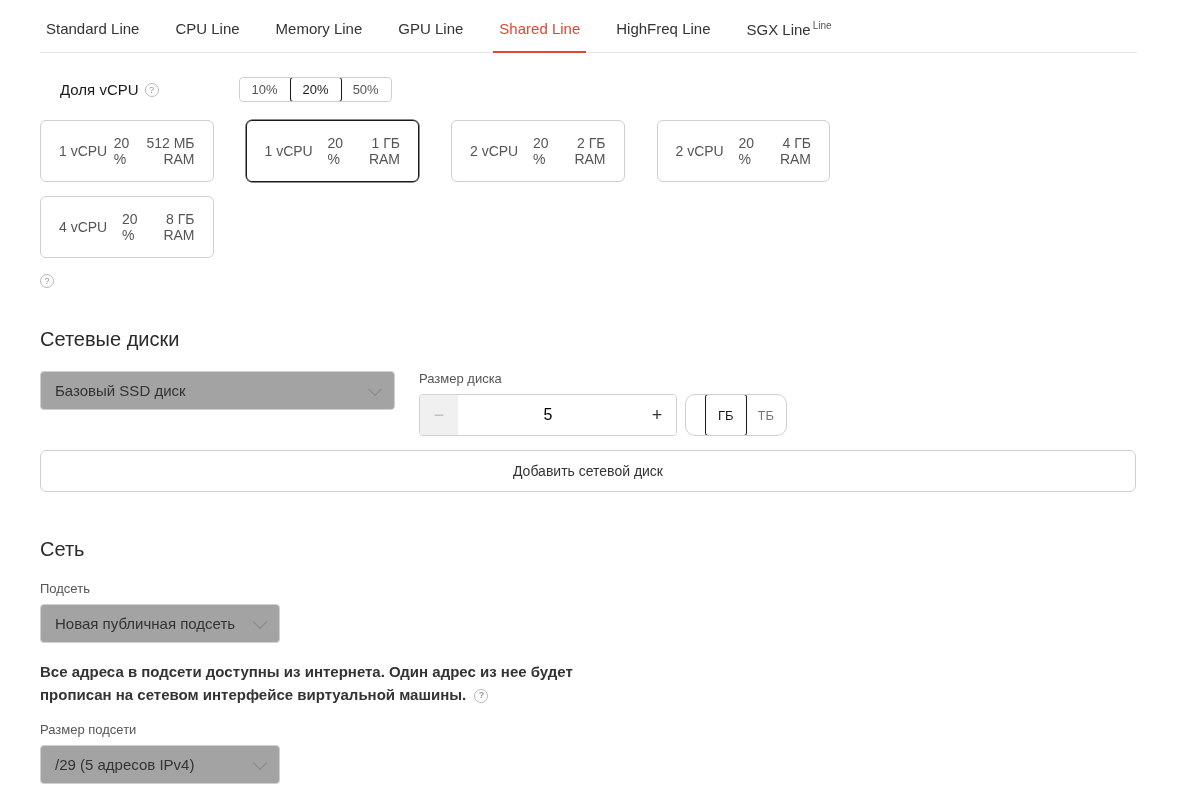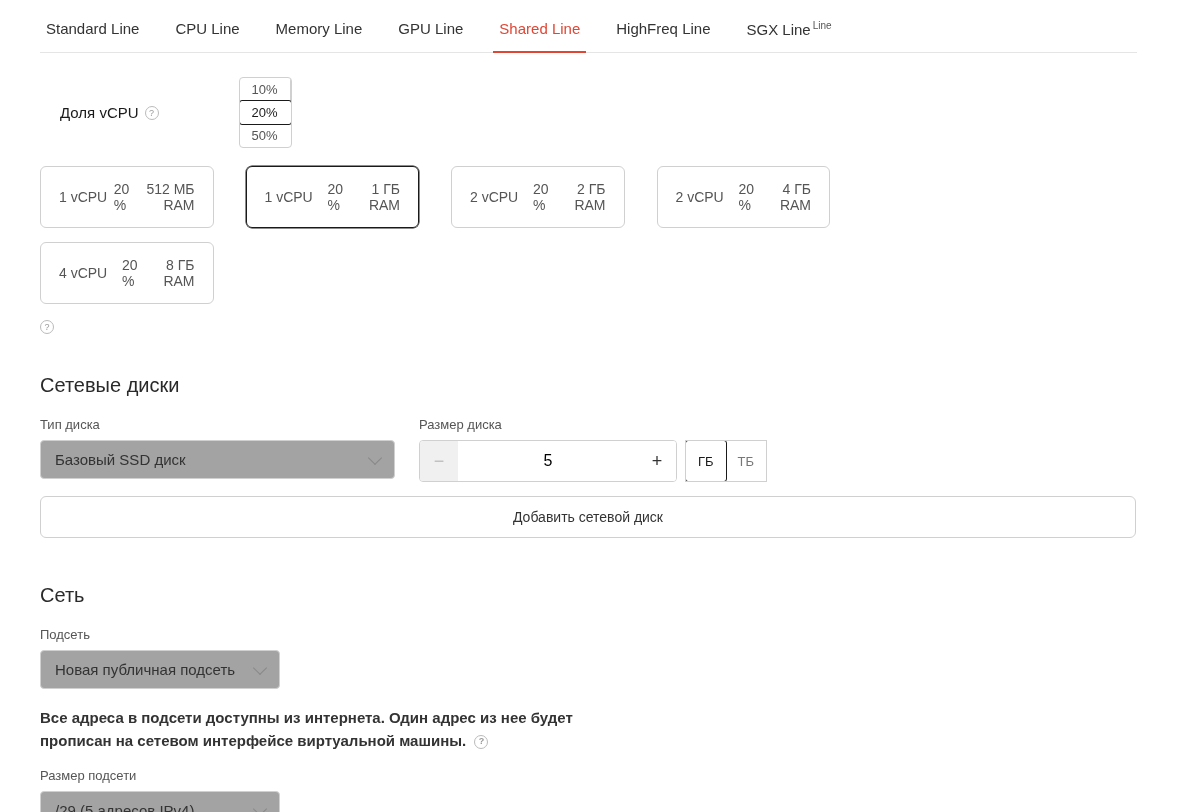--- a/index.html
+++ b/index.html
@@ -66,21 +66,20 @@
     justify-content: center;
     font-size: 9px;
     color: #999;
   }
   .seg-group {
     display: flex;
     border: 1px solid #d0d0d0;
     border-radius: 4px;
     overflow: hidden;
     margin-left: 80px;
-    flex-direction: column;
   }
   .seg {
     padding: 4px 12px;
     font-size: 13px;
     color: #555;
     cursor: pointer;
     border-right: 1px solid #d0d0d0;
   }
   .seg:last-child { border-right: none; }
   .seg.active {
@@ -187,23 +186,24 @@
   .num-input {
     border: none;
     width: 180px;
     text-align: center;
     font-size: 16px;
     outline: none;
   }
   .unit-group {
     display: flex;
     border: 1px solid #d0d0d0;
-    border-radius: 0;
+    border-radius: 10px;
     overflow: hidden;
     height: 42px;
+    padding-left: 20px;
   }
   .unit {
     padding: 0 12px;
     display: flex;
     align-items: center;
     font-size: 13px;
     color: #777;
     cursor: pointer;
     border-right: 1px solid #d0d0d0;
   }
@@ -301,21 +301,20 @@
 </div>
 
 <div class="hint">
   <span class="help-icon">?</span>
 </div>
 
 
 <h2>Сетевые диски</h2>
 <div class="disk-row">
   <div class="disk-col" style="flex:0 0 355px">
-    <div class="small-label">Тип диска</div>
     <div class="select wide">
       <span>Базовый SSD диск</span>
       <span class="chevron"></span>
     </div>
   </div>
   <div class="disk-col">
     <div class="small-label">Размер диска</div>
     <div class="num-wrap">
       <div class="num-ctrl">
         <div class="num-btn disabled">−</div>

